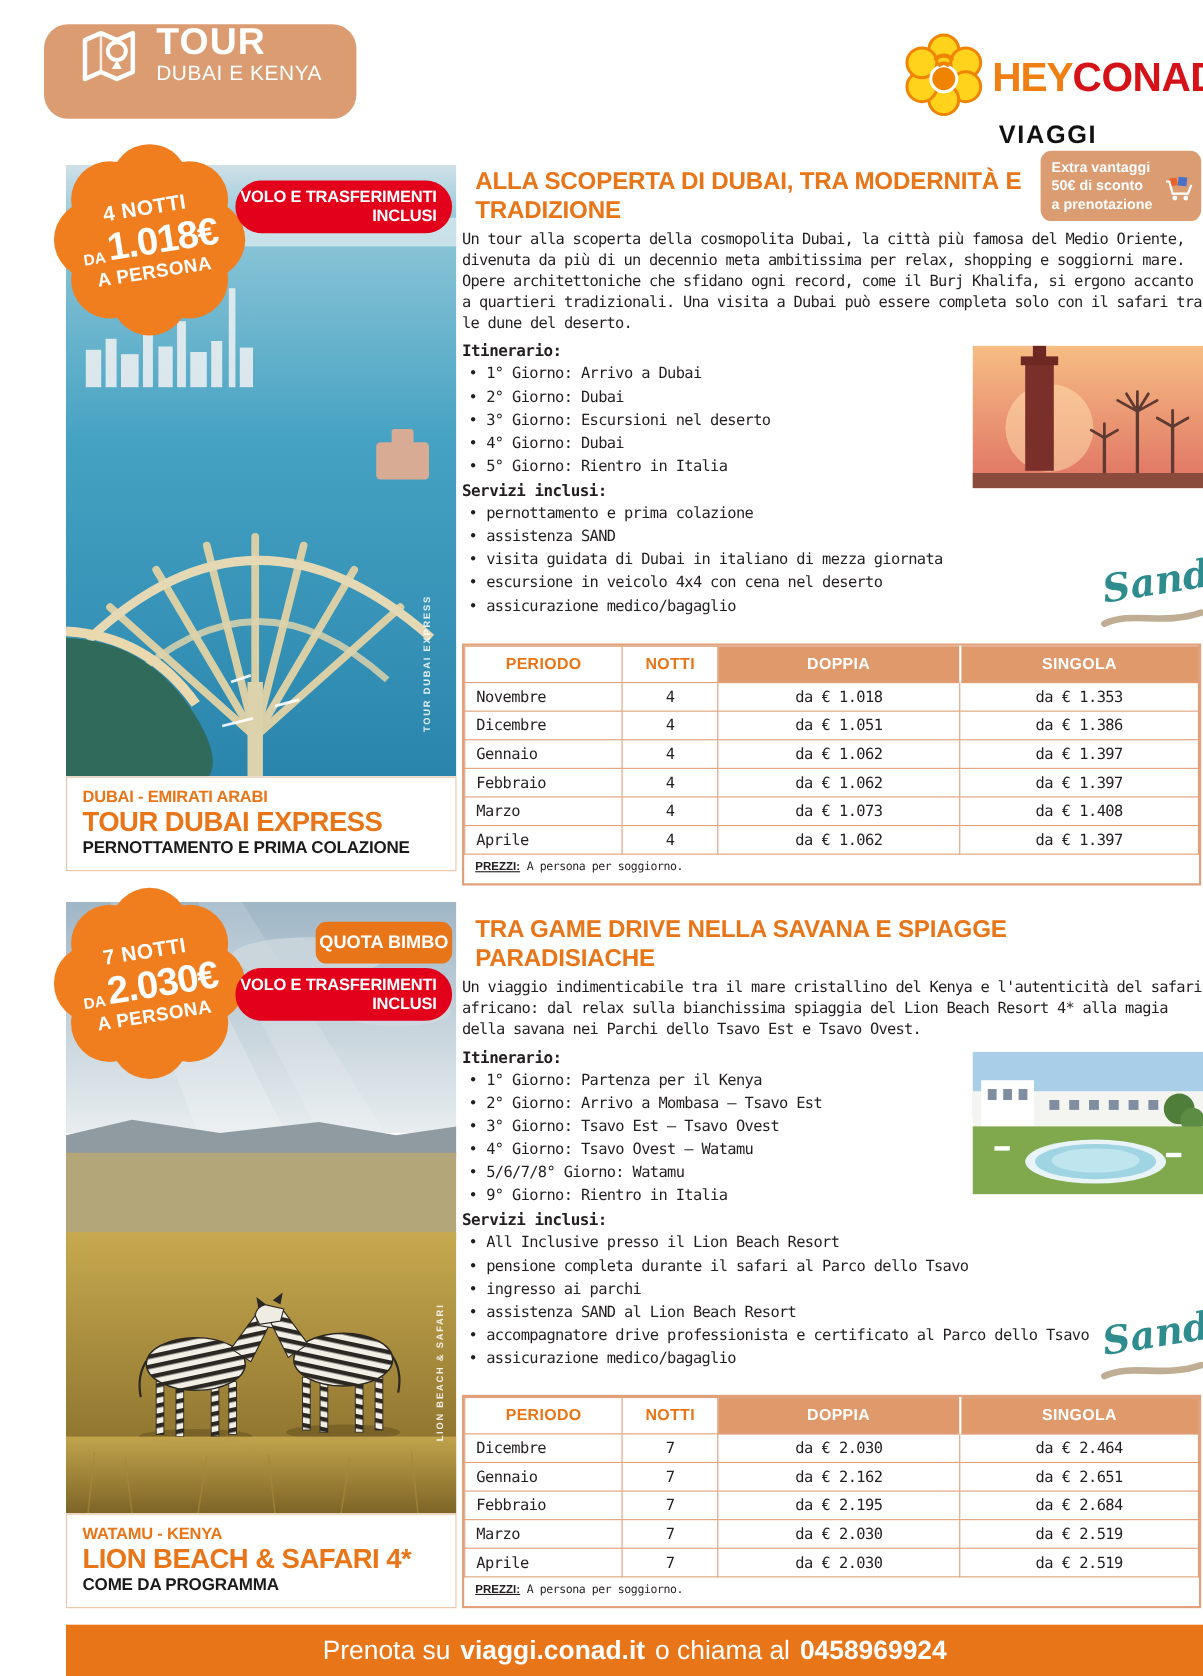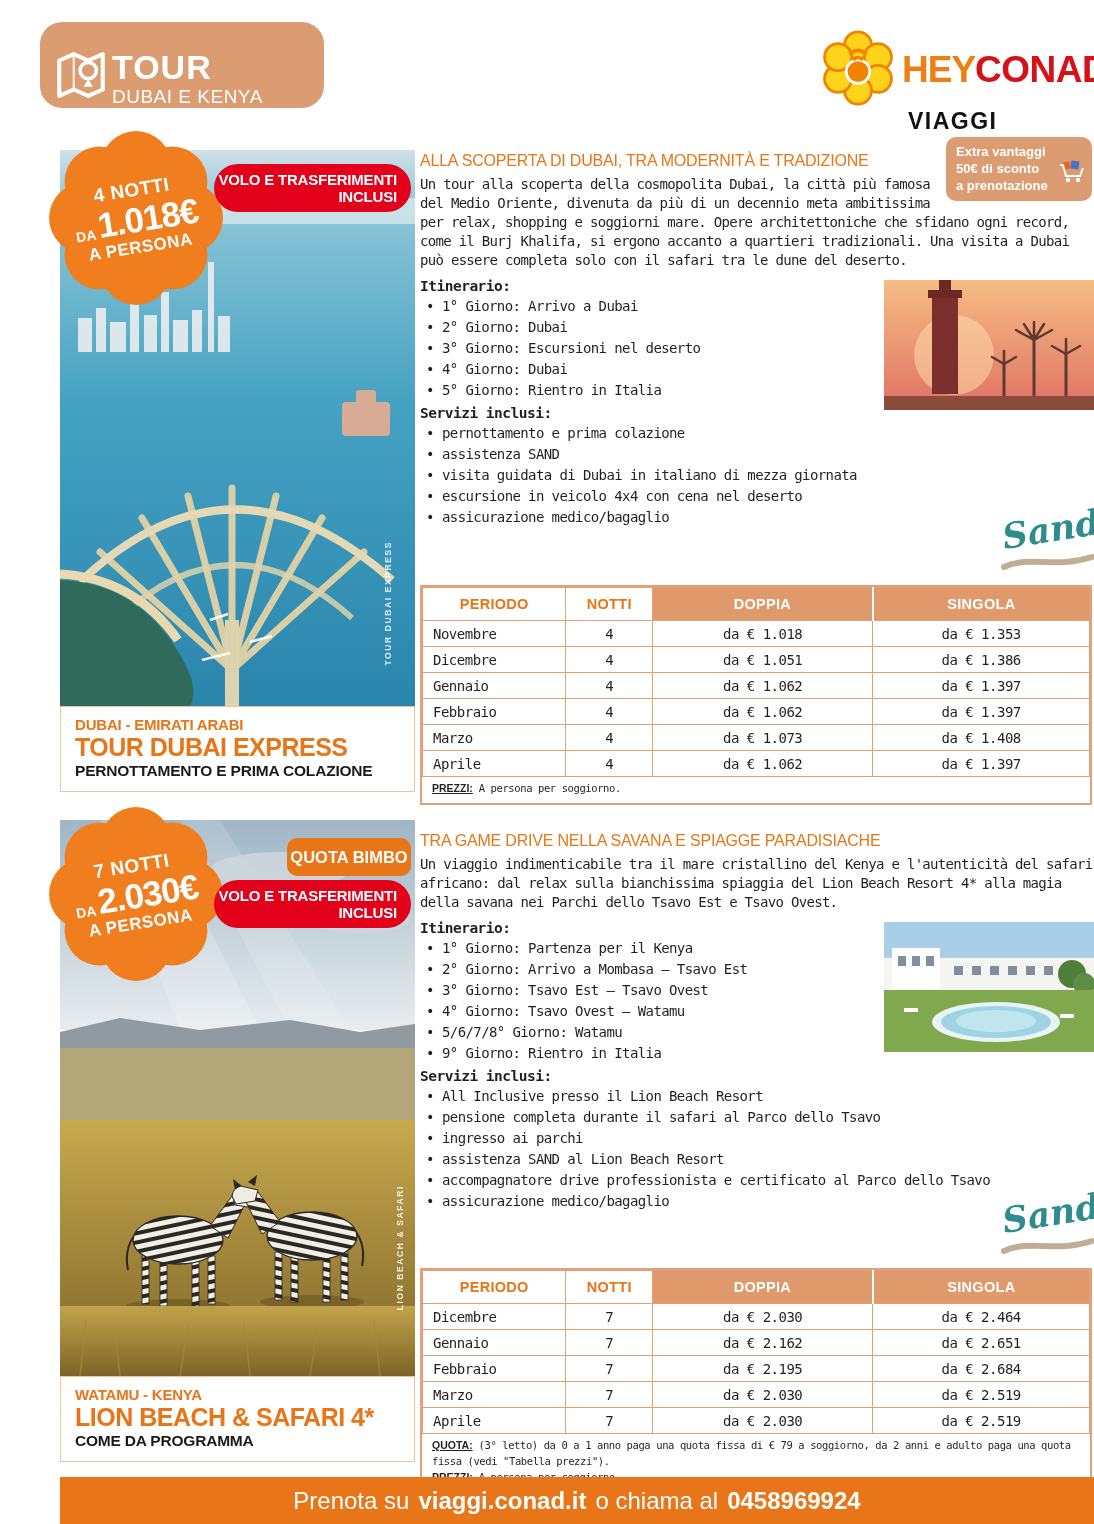--- a/index.html
+++ b/index.html
@@ -1,21 +1,21 @@
 <!DOCTYPE html>
 <html><head>
 <meta charset="utf-8">
 <style>
   html,body{margin:0;padding:0;background:#fff;}
   .page{position:relative;width:1094px;height:1524px;background:#fff;overflow:hidden;
         font-family:"Liberation Sans",sans-serif;color:#231f20;}
 
   
   .cat-badge{position:absolute;left:40px;top:22px;width:284px;height:86px;background:#db9c72;
-             border-radius:22px;display:flex;align-items:flex-end;gap:2px;padding-left:12px;box-sizing:border-box;}
+             border-radius:22px;display:flex;align-items:flex-start;gap:14px;padding-left:30px;box-sizing:border-box;}
   .cat-text{color:#fff;}
   .cat-title{font-size:34px;font-weight:700;line-height:0.95;letter-spacing:1px;}
   .cat-sub{font-size:19px;font-weight:400;letter-spacing:0.5px;margin-top:3px;}
 
   .brand{position:absolute;left:820px;top:30px;width:274px;}
   .brand-row{display:flex;align-items:center;}
   .brand-hey{font-size:37px;font-weight:800;color:#f07f13;letter-spacing:-1px;margin-left:6px;}
   .brand-conad{font-size:37px;font-weight:800;color:#d41217;letter-spacing:-0.5px;}
   .brand-div{font-size:23px;font-weight:700;color:#111;letter-spacing:1.5px;margin:-2px 0 0 88px;}
 
@@ -47,21 +47,21 @@
                color:#fff;display:flex;align-items:center;justify-content:center;font-weight:700;font-size:16.5px;}
 
   .caption{position:absolute;left:60px;width:355px;height:86px;background:#fff;border:1px solid #ecc39f;
            box-sizing:border-box;padding:9px 14px 0;}
   .caption-loc{color:#e87517;font-weight:700;font-size:15px;letter-spacing:-0.2px;}
   .caption-title{color:#e87517;font-weight:800;font-size:25px;letter-spacing:-0.5px;line-height:1.05;margin-top:1px;}
   .caption-sub{color:#1a1a1a;font-weight:700;font-size:15.5px;letter-spacing:-0.2px;margin-top:2px;}
 
   
   .col{position:absolute;left:420px;width:674px;}
-  .sec-title{color:#e87517;font-weight:400;font-size:16px;letter-spacing:-0.2px;margin:0 0 5px;}
+  .sec-title{color:#e87517;font-weight:700;font-size:22px;letter-spacing:-0.2px;margin:0 12px 5px;}
   .intro{font-family:"DejaVu Sans Mono",monospace;font-size:14px;letter-spacing:-0.7px;
          line-height:1.36;margin:0 0 8px;}
   .intro-float{float:right;width:138px;height:52px;}
   .inset{float:right;width:210px;height:130px;margin:2px 0 6px 14px;overflow:hidden;}
   .list-label{font-family:"DejaVu Sans Mono",monospace;font-weight:700;font-size:14.5px;
               letter-spacing:-0.5px;margin:4px 0 2px;}
   ul.blist{list-style:none;margin:0;padding:0;}
   ul.blist li{font-family:"DejaVu Sans Mono",monospace;font-size:14px;letter-spacing:-0.6px;
               line-height:1.5;padding-left:22px;position:relative;}
   ul.blist li::before{content:"•";position:absolute;left:6px;}
@@ -537,21 +537,20 @@
           </tr>
         <tr>
             <td>Aprile</td>
             <td>7</td>
             <td>da € 2.030</td>
             <td>da € 2.519</td>
           </tr>
       </tbody>
     </table>
     <div class="tnotes">
-      <div class="tnote"><b>QUOTA:</b> <span>(3° letto) da 0 a 1 anno paga una quota fissa di € 79 a soggiorno, da 2 anni e adulto paga una quota fissa (vedi "Tabella prezzi").</span></div>
       <div class="tnote"><b>PREZZI:</b> <span>A persona per soggiorno.</span></div>
     </div>
   </div>
 
   <div class="footer">
     <span>Prenota su</span>
     <span class="b">viaggi.conad.it</span>
     <span>o chiama al</span>
     <span class="b">0458969924</span>
   </div>

